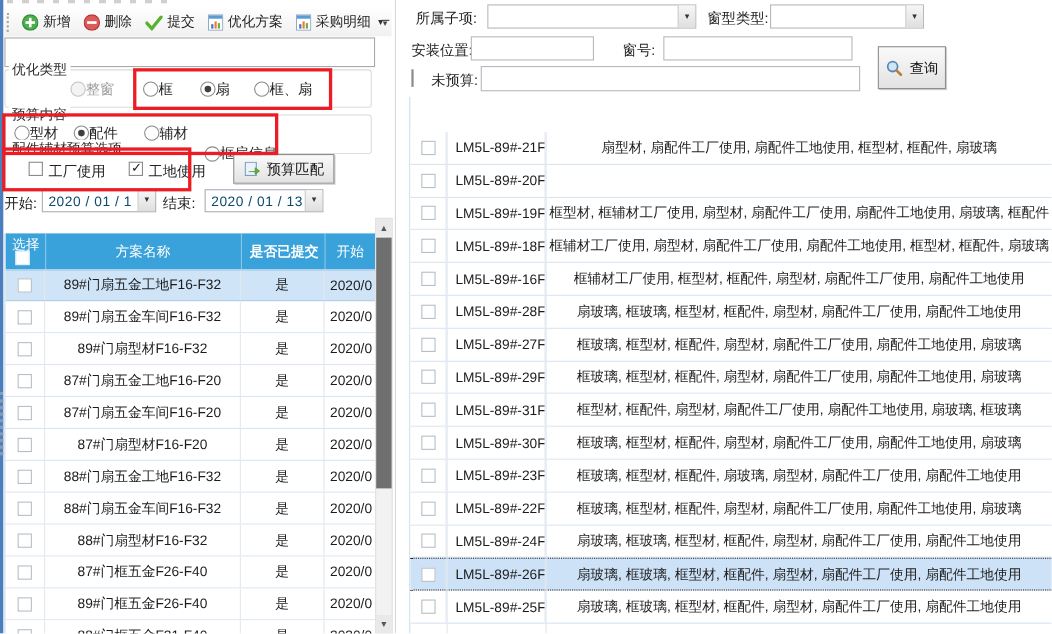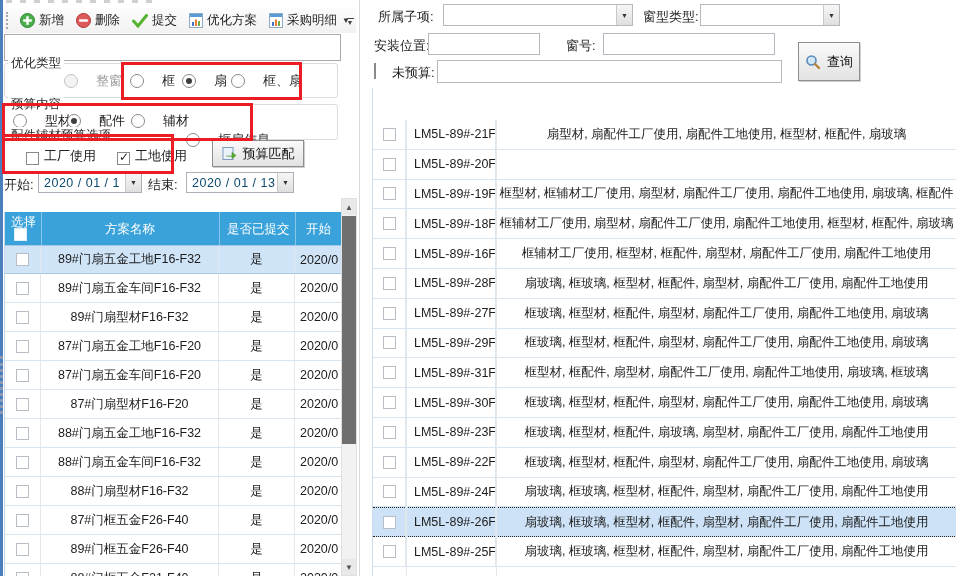--- a/index.html
+++ b/index.html
@@ -20,28 +20,28 @@
   .tb-overflow{left:343px;top:13px;width:14px;height:18px;display:flex;flex-direction:column;
                align-items:center;justify-content:center;color:#444;}
   .tb-overflow .bar{width:7px;height:1px;background:#444;margin-bottom:1px;}
   .tb-overflow .v{font-size:7px;line-height:6px;}
   .ic{display:inline-block;}
   
   .search-box{left:4px;top:34px;width:331px;height:23px;border:1px solid #a9a9a9;background:#fff;}
   
   .gbx{border:1px solid #dcdcdc;border-radius:3px;}
   .gbx-label{background:#fff;padding:0 3px;color:#2b2b2b;font-size:12.5px;}
-  .radio-item{display:flex;align-items:center;gap:18px;font-size:13px;}
+  .radio-item{display:flex;align-items:center;gap:0;font-size:13px;}
   .radio{width:12px;height:12px;border:1px solid #8a8a8a;border-radius:50%;background:#fff;
          position:relative;flex:0 0 auto;}
   .radio.on::after{content:'';position:absolute;left:3px;top:3px;width:6px;height:6px;
          border-radius:50%;background:#3f3f3f;}
   .radio.disabled{border-color:#c3c3c3;background:#f3f3f3;}
   .radio.disabled ~ .rlabel{color:#9c9c9c;}
-  .chk-item{display:flex;align-items:flex-end;gap:5px;font-size:13px;padding-left:13px;}
+  .chk-item{display:flex;align-items:flex-start;gap:5px;font-size:13px;padding-left:13px;}
   .checkbox{width:13px;height:13px;border:1px solid #8a8a8a;background:#fff;position:relative;
             flex:0 0 auto;box-sizing:border-box;}
   .checkbox.checked::after{content:'✓';position:absolute;left:1px;top:-3px;font-size:12px;
             font-weight:bold;color:#222;}
   .red-rect{border:3px solid #ec1c24;pointer-events:none;z-index:40;}
   
   .btn3d{border:1px solid #8e8e8e;background:linear-gradient(#fafafa,#e2e2e2);
          display:flex;align-items:center;justify-content:center;gap:6px;font-size:13px;color:#111;
          box-shadow:1px 1px 0 #cfcfcf;}
   
@@ -226,21 +226,21 @@
   <span class="date-val">2020 / 01 / 13</span>
   <span class="drop-btn">▼</span>
 </div>
 
 
 <div class="abs ltable">
   <div class="lhead">
     <span class="hcell" style="left:6px;top:2px;">选择</span>
     <span class="hchk abs" style="left:9px;top:16px;"></span>
     <span class="hcell" style="left:100px;top:9px;">方案名称</span>
-    <span class="hcell" style="left:222px;top:9px;">是否已提交</span>
+    <span class="hcell" style="left:222px;top:9px;font-weight:bold;">是否已提交</span>
     <span class="hcell" style="left:301px;top:9px;">开始</span>
     <span class="abs" style="left:36px;top:0;width:1px;height:33px;background:rgba(255,255,255,.4);"></span>
     <span class="abs" style="left:214px;top:0;width:1px;height:33px;background:rgba(255,255,255,.4);"></span>
     <span class="abs" style="left:290px;top:0;width:1px;height:33px;background:rgba(255,255,255,.4);"></span>
   </div>
   <div class="lrows">
       <div class="lrow selected">
         <div class="lcell csel">
           <div class="checkbox" style="border-color: rgb(183, 190, 198);"></div>
         </div>

